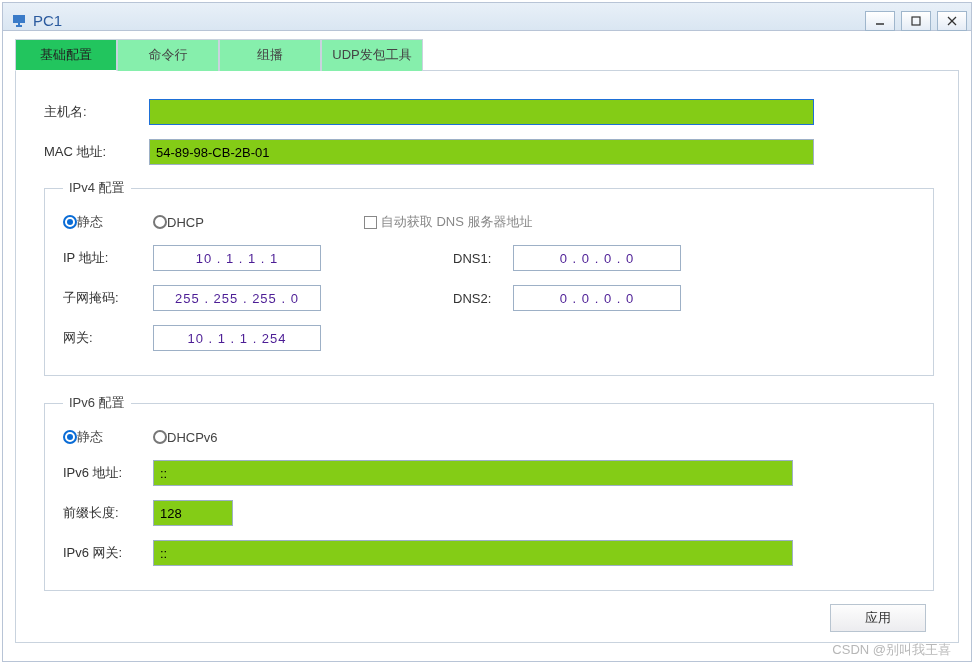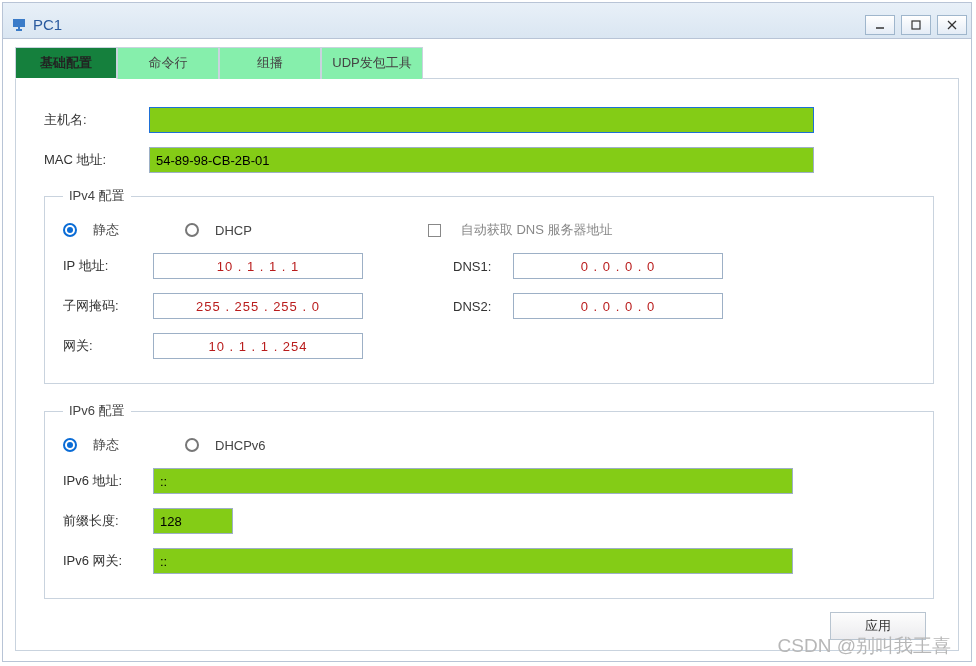--- a/index.html
+++ b/index.html
@@ -1,49 +1,49 @@
 <!DOCTYPE html>
 <html><head>
   <meta charset="utf-8">
   <style>
     * { box-sizing: border-box; margin: 0; padding: 0; font-family: "Microsoft YaHei", Arial, sans-serif; font-size: 13px; }
     body { background: #fff; width: 976px; height: 666px; overflow: hidden; }
     .window { border: 1px solid #b8c4d6; background: #fff; width: 970px; height: 660px; margin: 2px; display: flex; flex-direction: column; }
-    .titlebar { background: linear-gradient(#e8f0f8, #dae6f2); height: 36px; display: flex; align-items: center; padding: 8px 4px 0 8px; border-bottom: 1px solid #b8c4d6; }
+    .titlebar { background: linear-gradient(#e8f0f8, #dae6f2); height: 28px; display: flex; align-items: center; padding: 8px 4px 0 8px; border-bottom: 1px solid #b8c4d6; }
     .titlebar .icon { width: 16px; height: 16px; margin-right: 6px; }
     .titlebar .icon svg { display: block; }
     .title-text { color: #2a5a9e; font-size: 15px; flex: 1; }
     .win-controls { display: flex; gap: 6px; }
     .win-btn { width: 30px; height: 20px; border: 1px solid #9fb6cc; background: linear-gradient(#fff,#e4ecf6); display: flex; align-items: center; justify-content: center; color: #333; font-size: 13px; cursor: pointer; }
     .content { flex: 1; padding: 8px 12px 10px 12px; position: relative; }
     .tabs { display: flex; border-bottom: 1px solid #c9d3de; }
     .tab { padding: 6px 0; width: 102px; text-align:center; border: 1px solid #c9d3de; border-bottom: none; background: #86efac; margin-right: 0; margin-bottom: -1px; cursor: pointer; color:#444; }
-    .tab.active { background: #15803d; border-bottom: 1px solid #fff; color:#222;font-weight:bold; }
+    .tab.active { background: #22c55e; border-bottom: 1px solid #fff; color:#222; }
     .panel { border: 1px solid #c9d3de; border-top: none; padding: 28px 24px 10px 28px; height: 572px; position: relative; }
     .row { display: flex; align-items: center; margin-bottom: 14px; }
     .label { width: 105px; color: #333; }
     .text-input { height: 26px; border: 1px solid #9db0c6; padding: 2px 6px; background:#84cc16; }
     .text-input.wide { width: 665px; }
     .text-input.focus { border: 1px solid #1e6fd6; outline: none; }
     fieldset { border: 1px solid #c9d3de; border-radius: 0; padding: 16px 18px 10px 18px; margin-bottom: 18px; position: relative; }
     legend { padding: 0 6px; color: #444; font-size: 13px; }
-    .radio-row { display: flex; align-items: center; gap: 16px; margin-bottom: 14px; }
+    .radio-row { display: flex; align-items: center; gap: 0; margin-bottom: 14px; }
     .radio { width: 14px; height: 14px; border-radius: 50%; border: 2px solid #777; display:inline-block; position: relative; cursor:pointer; background:#fff; }
     .radio.checked { border-color: #0a6cd6; }
     .radio.checked::after { content:""; position:absolute; inset:2px; background:#0a6cd6; border-radius:50%; }
     .radio-label { margin-right: 50px; color:#444; }
     .checkbox { width: 13px; height: 13px; border: 1px solid #888; display:inline-block; background:#fff; cursor:pointer; }
     .cols { display:flex; }
     .col { }
     .col1 { width: 390px; }
-    .ip-box { width: 210px; height: 26px; border:1px solid #9db0c6; display:flex; align-items:center; justify-content:center; letter-spacing: 1px; color:#b91c1c; background:#fff; }
+    .ip-box { width: 168px; height: 26px; border:1px solid #9db0c6; display:flex; align-items:center; justify-content:center; letter-spacing: 1px; color:#4c1d95; background:#fff; }
     .dns-label { width: 60px; color:#333; }
     .small-input { width: 80px; }
     .apply-btn { position: absolute; right: 32px; bottom: 10px; width: 96px; height: 28px; border:1px solid #b8c4d0; background: linear-gradient(#fdfdfd,#ececef); cursor:pointer; color:#333; }
-    .watermark { position:absolute; right:20px; bottom:2px; color:#b7b7b7; font-size:19px; pointer-events:none; }
+    .watermark { position:absolute; right:20px; bottom:2px; color:#b7b7b7; font-size:13px; pointer-events:none; }
   </style>
 </head>
 <body>
 
 <div class="window">
   <div class="titlebar">
     <span class="icon">
       <svg width="16" height="16" viewBox="0 0 16 16">
           <path d="M2 2h12v8H2z M5 12h6v2H5z M7 10h2v2H7z" fill="#3a7bc8"></path>
         </svg>

